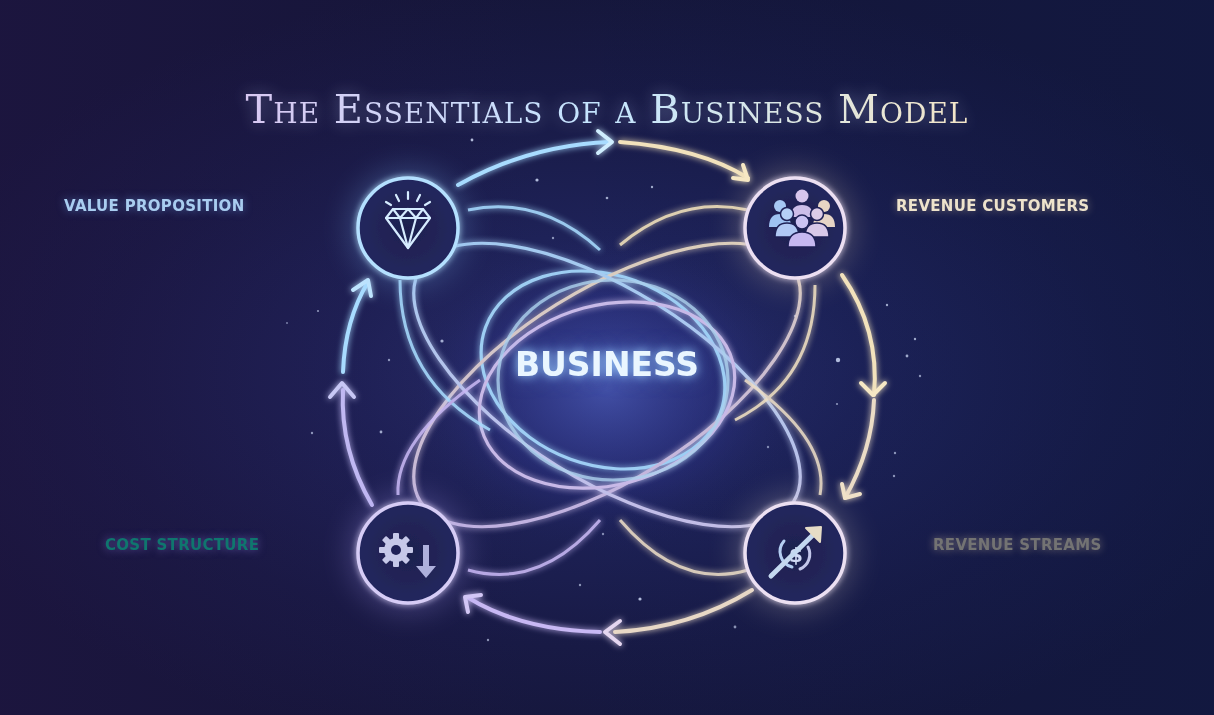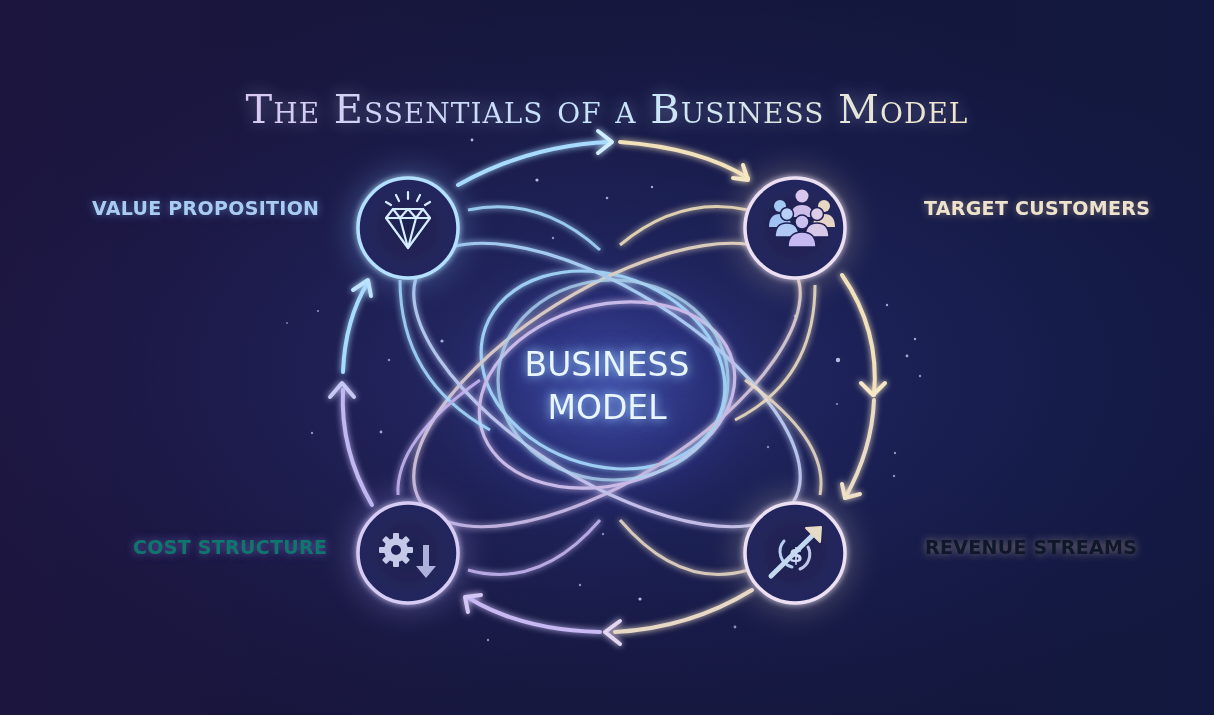--- a/index.html
+++ b/index.html
@@ -18,29 +18,29 @@
     font-family: "DejaVu Serif", "Liberation Serif", serif;
     font-size:40px; letter-spacing:1px; font-variant: small-caps;
     background: linear-gradient(90deg, #d8c8f2 20%, #c4e6ff 50%, #f4e6c8 80%);
     -webkit-background-clip:text; background-clip:text; color:transparent;
     filter: drop-shadow(0 0 8px rgba(200,210,255,0.45));
     margin-top: 48px;
   }
   svg.diagram { position:absolute; left:0; top:0; }
   .label {
     position:absolute; font-family:"DejaVu Sans","Liberation Sans",sans-serif;
-    font-size:19px; font-weight:bold; letter-spacing:0.3px; white-space:nowrap;margin-left:28px;
+    font-size:15px; font-weight:bold; letter-spacing:0.3px; white-space:nowrap;
   }
   .label-vp { left:64px; top:197px; color:#a9cdf0; text-shadow:0 0 8px rgba(130,180,255,0.5); }
   .label-tc { left:896px; top:197px; color:#eee3cc; text-shadow:0 0 8px rgba(255,230,180,0.45); }
   .label-cs { left:105px; top:536px; color:#0f766e; text-shadow:0 0 8px rgba(170,150,255,0.5); }
-  .label-rs { left:897px; top:536px; color:#0f172a; text-shadow:0 0 8px rgba(255,230,180,0.45); }
+  .label-rs { left:933px; top:536px; color:#737373; text-shadow:0 0 8px rgba(255,230,180,0.45); }
   .center-text {
     position:absolute; left:457px; width:300px; top:343px; text-align:center;
-    font-family:"DejaVu Sans","Liberation Sans",sans-serif; font-weight:normal;
+    font-family:"DejaVu Sans","Liberation Sans",sans-serif; font-weight:bold;
     font-size:33px; line-height:43px; color:#eaf6ff;
     text-shadow: 0 0 10px rgba(160,210,255,0.9), 0 0 20px rgba(120,170,255,0.6);
   }
 </style>
 </head>
 <body>
 
 <div class="bg-tint"></div>
 
 <div class="title">The Essentials of a Business Model</div>
@@ -232,19 +232,18 @@
       <path d="M800 569 A16 16 0 0 0 808 547" stroke="#c2c6ea" stroke-width="3"></path>
       <text x="796" y="562" fill="#cfd8f4" font-family="DejaVu Sans, sans-serif" font-size="20" font-weight="bold" text-anchor="middle" stroke="none">$</text>
       <path d="M771 576 L818 530" stroke="#c4d8f0" stroke-width="5"></path>
       <path d="M806 528 L821 527 L820 542 Z" fill="#e6dcc6" stroke="#e6dcc6" stroke-width="2" stroke-linejoin="round"></path>
     </g>
   </g>
 </svg>
 
 <div class="center-text">
   <div>BUSINESS</div>
-  <div>MODEL</div>
 </div>
 
 <div class="label label-vp">VALUE PROPOSITION</div>
-<div class="label label-tc">TARGET CUSTOMERS</div>
+<div class="label label-tc">REVENUE CUSTOMERS</div>
 <div class="label label-rs">REVENUE STREAMS</div>
 <div class="label label-cs">COST STRUCTURE</div>
 
 </body></html>

